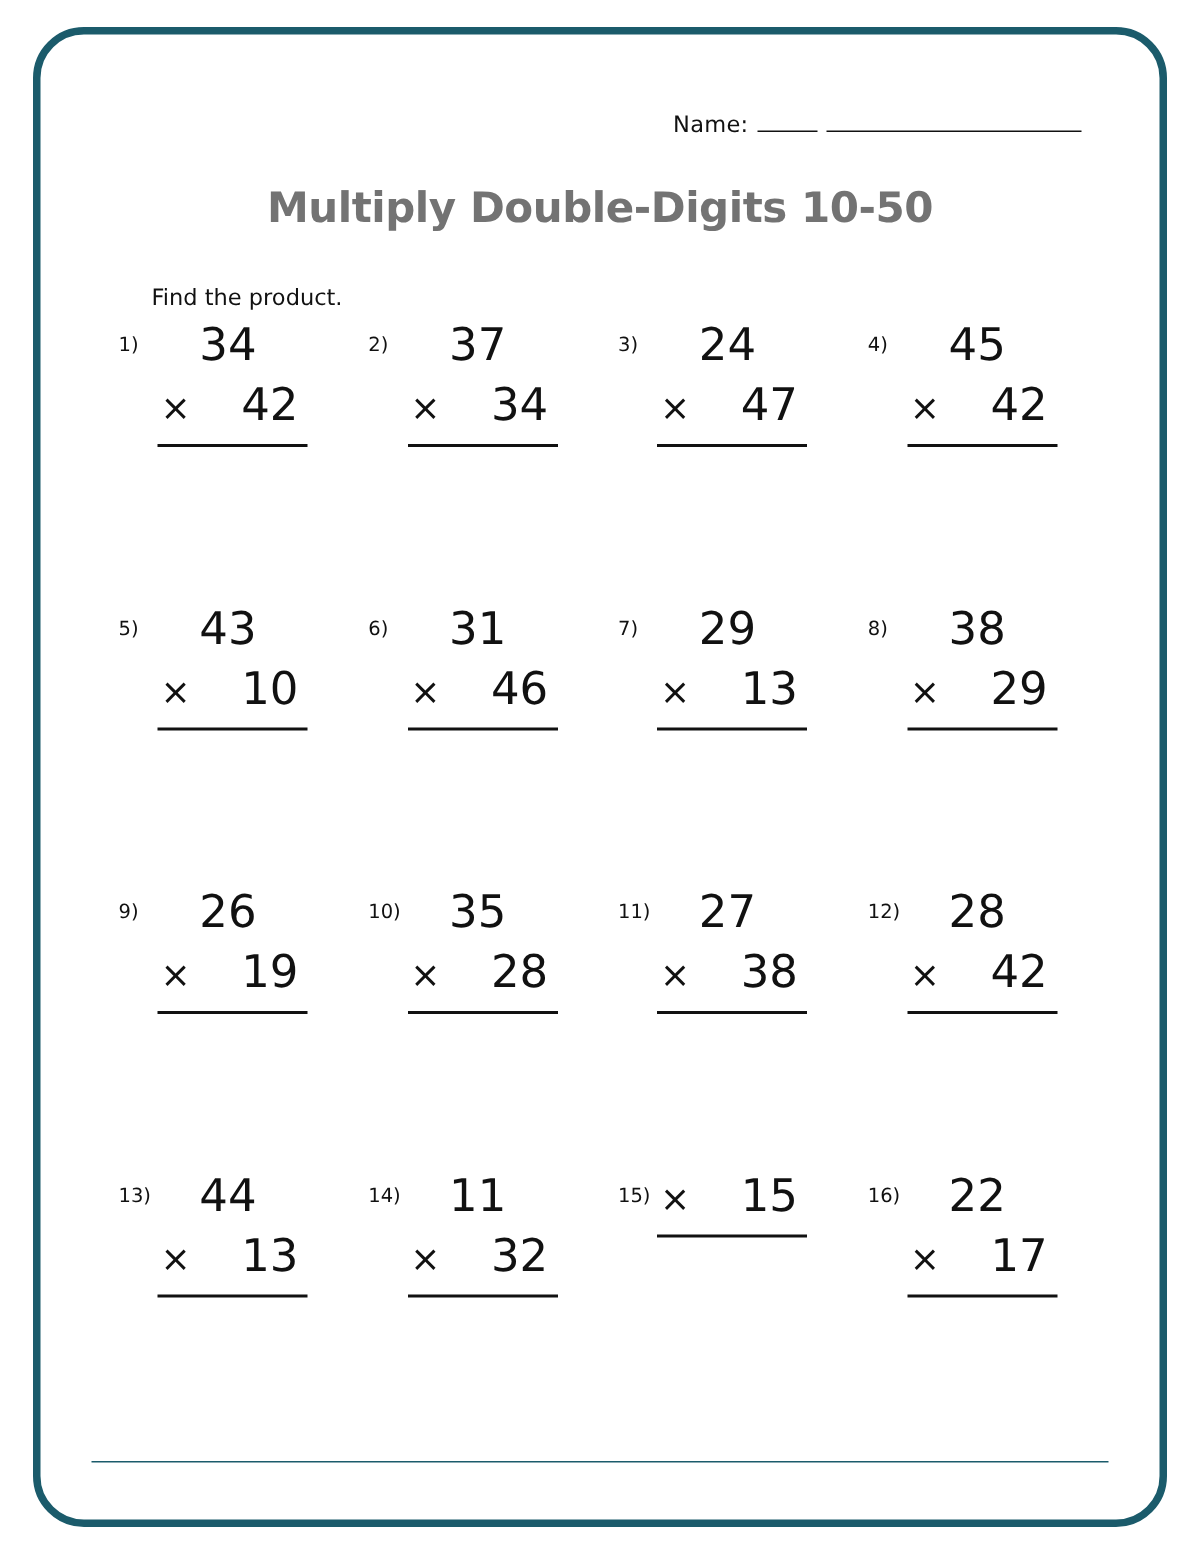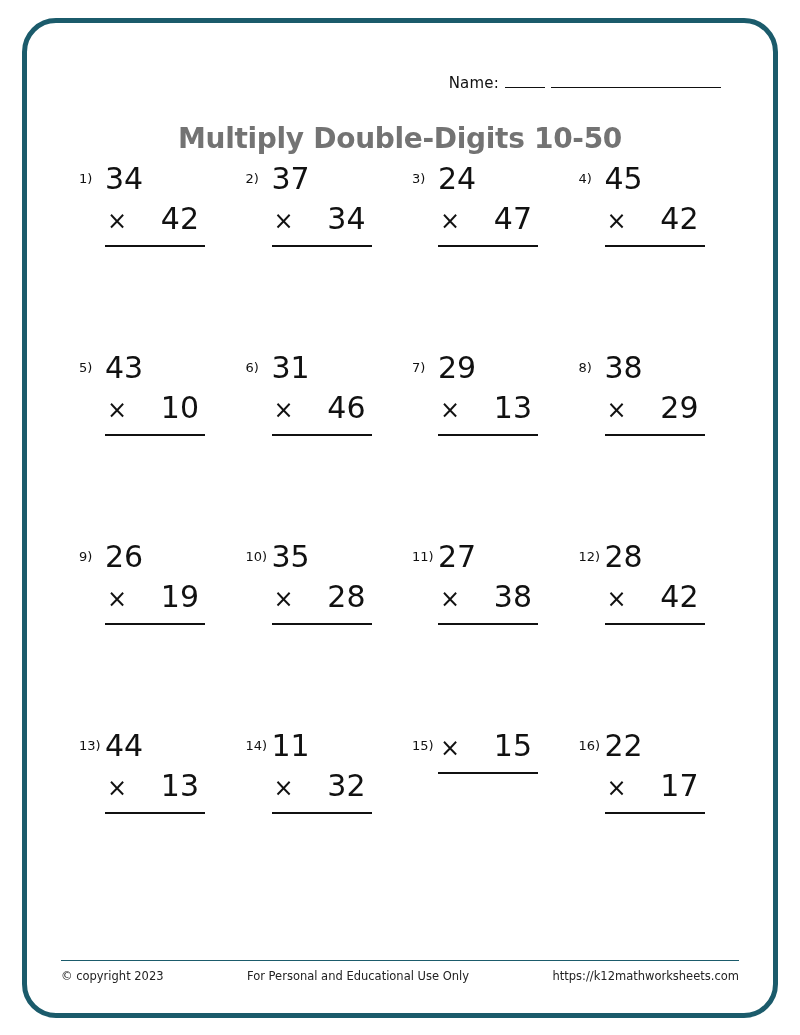--- a/index.html
+++ b/index.html
@@ -86,21 +86,21 @@
     left: 12px;
     top: 12px;
     font-size: 13px;
     color: #111;
   }
   .stack {
     position: absolute;
     left: 38px;
     top: 0;
     width: 104px;
-    text-align: left;
+    text-align: center;
     font-size: 30px;
     line-height: 40px;
     color: #111;
   }
   .stack .top {
     display: block;
     padding-right: 10px;
   }
   .stack .bottomrow {
     display: flex;
@@ -142,20 +142,21 @@
   <div class="inner">
 
     <div class="name-row">
       <span class="name-label">Name:</span>
       <span class="name-line short"></span>
       <span class="name-line"></span>
     </div>
 
     <h1 class="title">Multiply Double-Digits 10-50</h1>
 
+    <div class="instructions">Find the product.</div>
 
     <div class="grid">
 
       <div class="problem">
         <span class="num-label">1)</span>
         <div class="stack">
           <span class="top">34</span>
           <span class="bottomrow">
             <span class="op">×</span>
             <span>42</span>
@@ -340,21 +341,16 @@
             <span>17</span>
           </span>
           <div class="rule"></div>
         </div>
       </div>
 
     </div>
 
     <div class="footer">
       <div class="footer-line"></div>
-      <div class="footer-text">
-        <span>© copyright 2023</span>
-        <span class="footer-center">For Personal and Educational Use Only</span>
-        <span>https://k12mathworksheets.com</span>
-      </div>
     </div>
 
   </div>
 </div>
 
 </body></html>

